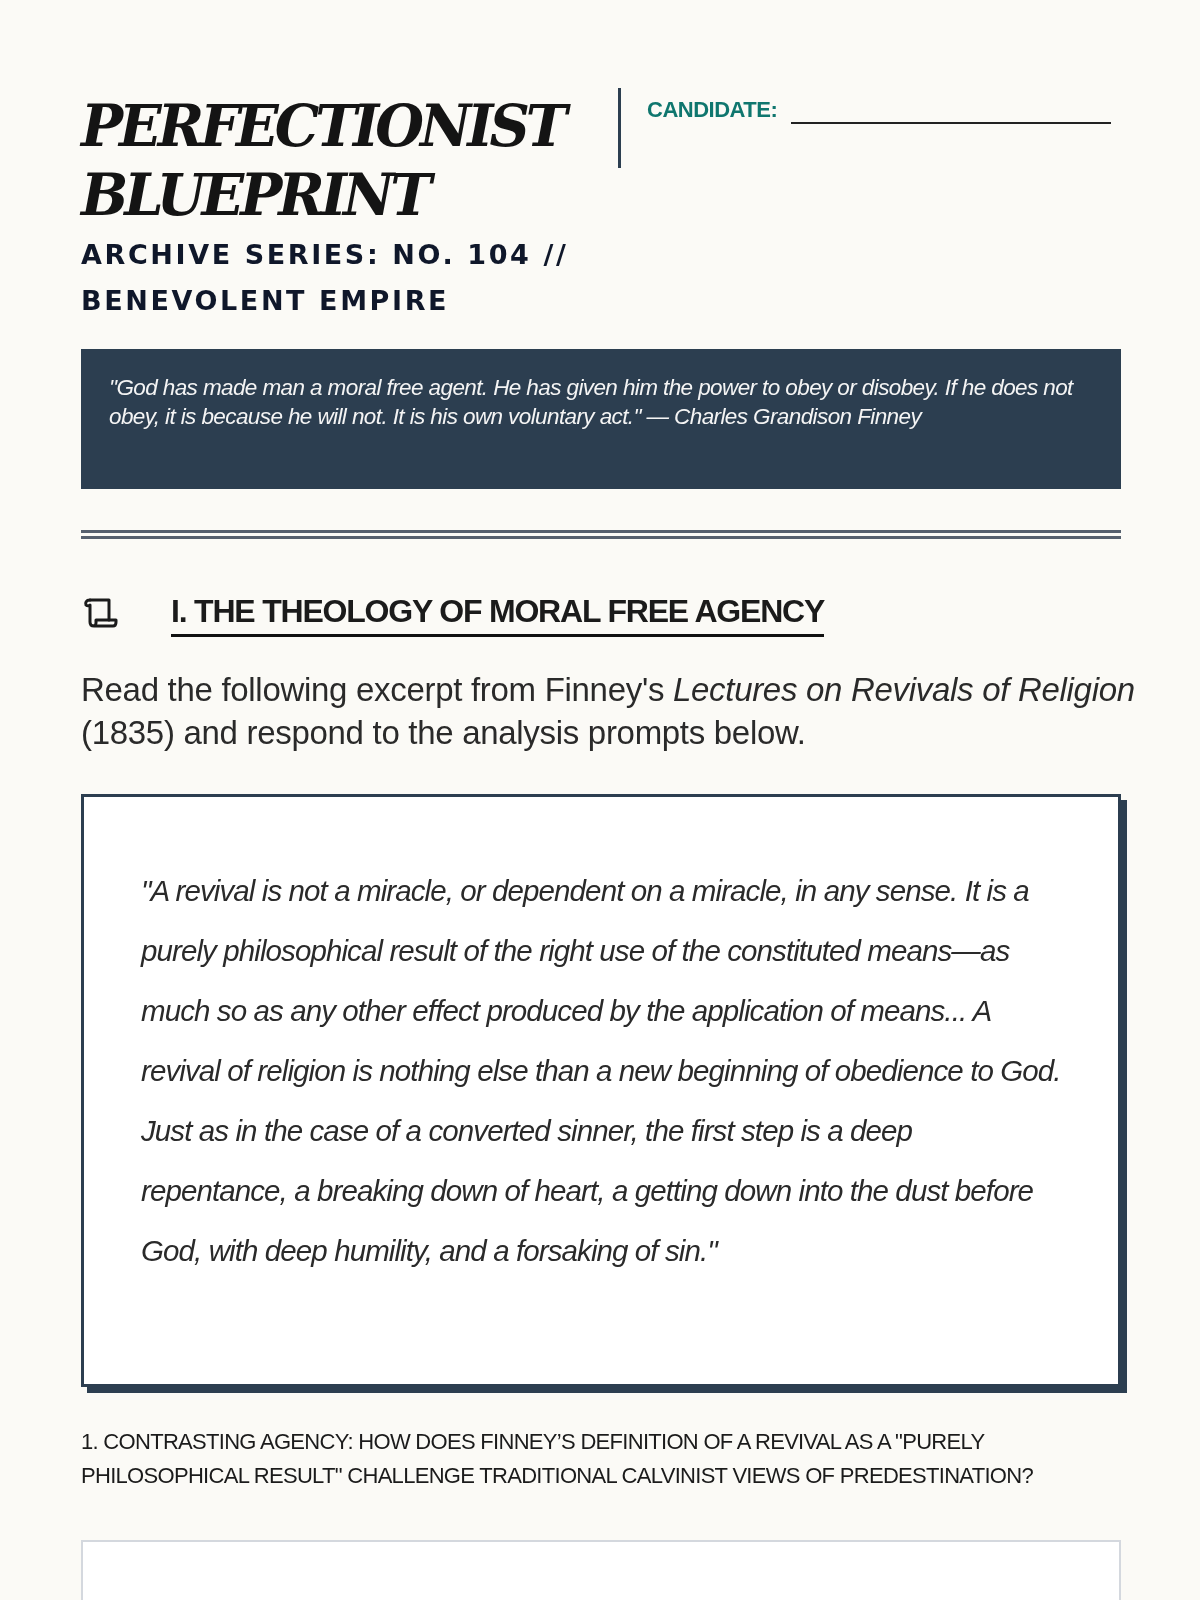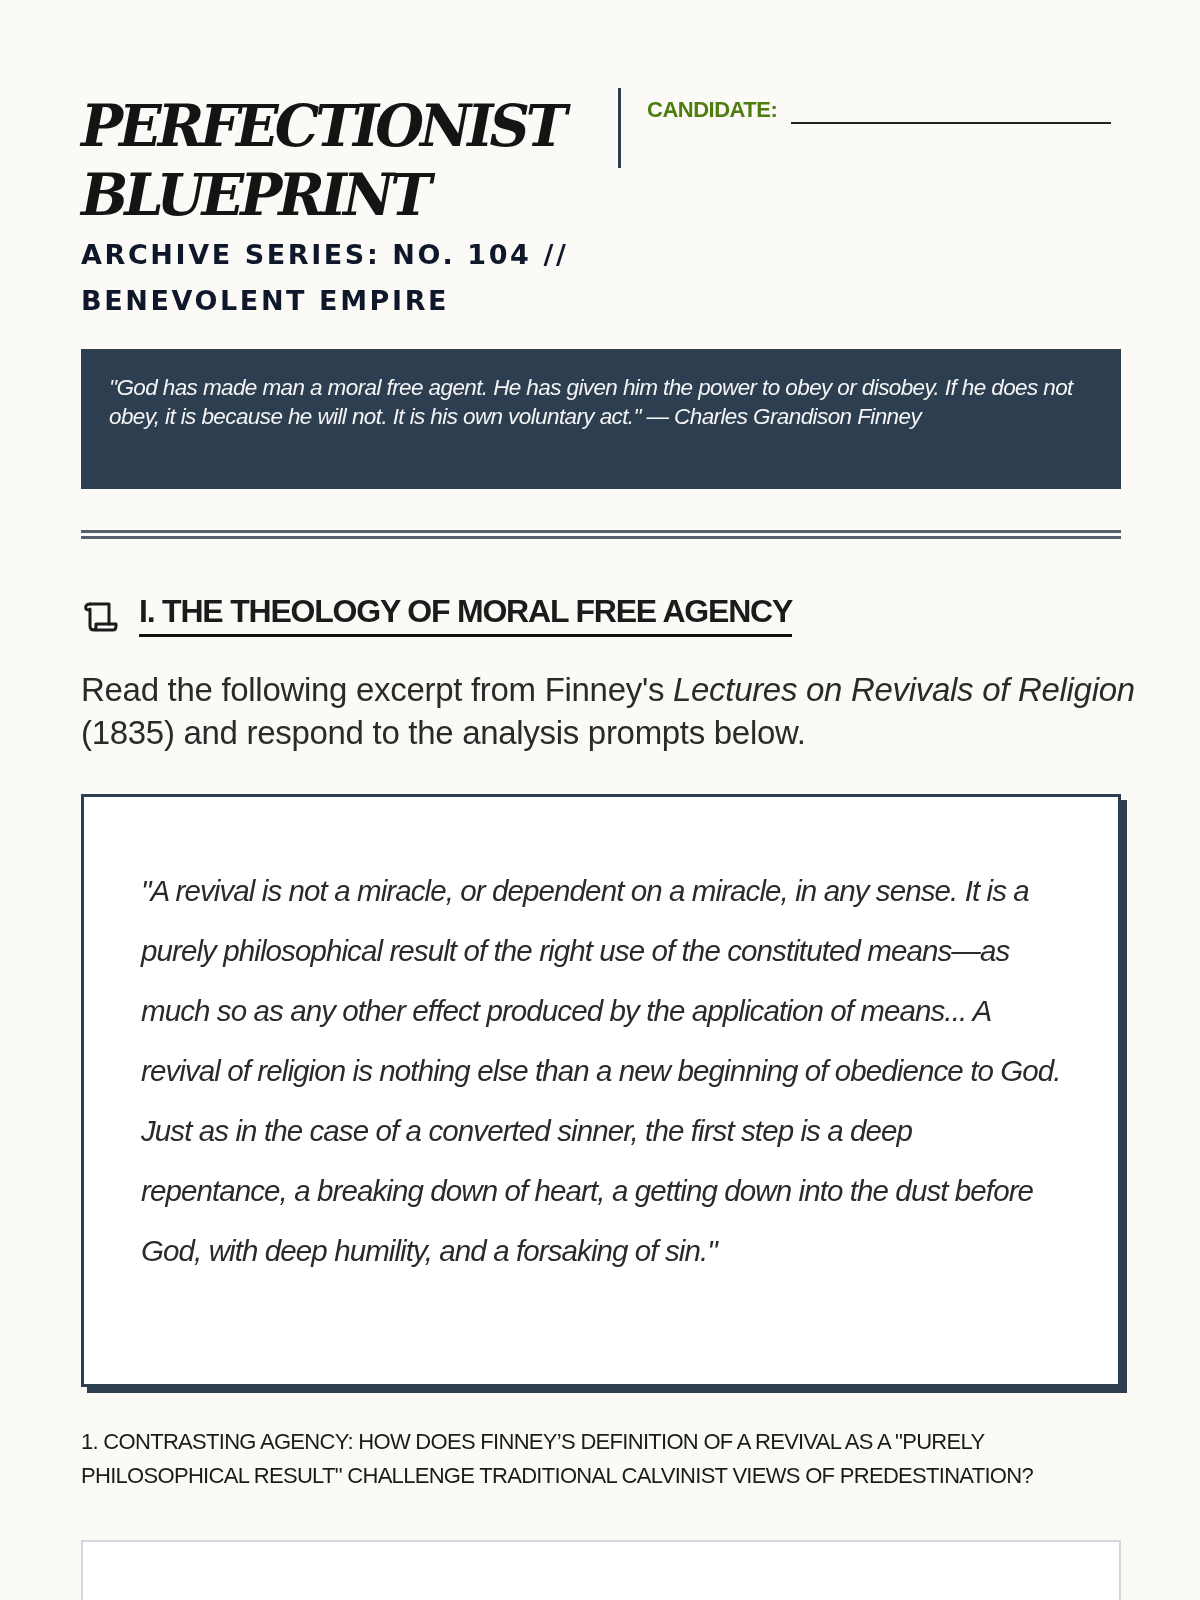--- a/index.html
+++ b/index.html
@@ -65,21 +65,21 @@
     .meta-row {
       display: flex;
       align-items: flex-end;
       height: 36px;
       margin-bottom: 10px;
     }
     .meta-label {
       font-family: "Liberation Sans", sans-serif;
       font-weight: bold;
       font-size: 22px;
-      color: #4d7c0f;
+      color: #0f766e;
       letter-spacing: -0.5px;
       margin-right: 14px;
       line-height: 28px;
     }
     .meta-line {
       border-bottom: 2px solid #222;
       height: 24px;
     }
     .meta-line.candidate { width: 320px; }
     .meta-line.date { width: 320px; }
@@ -110,21 +110,22 @@
       border-top: 3px solid #56606e;
       border-bottom: 3px solid #56606e;
     }
 
     
     .section-head {
       position: absolute;
       left: 0;
       top: 584px;
       display: flex;
-      align-items: center;
+      align-items: flex-start;
+      gap: 32px;
     }
     .scroll-icon {
       width: 38px;
       height: 38px;
       margin-right: 20px;
     }
     .section-title {
       font-family: "Liberation Sans", sans-serif;
       font-weight: bold;
       font-size: 32px;

